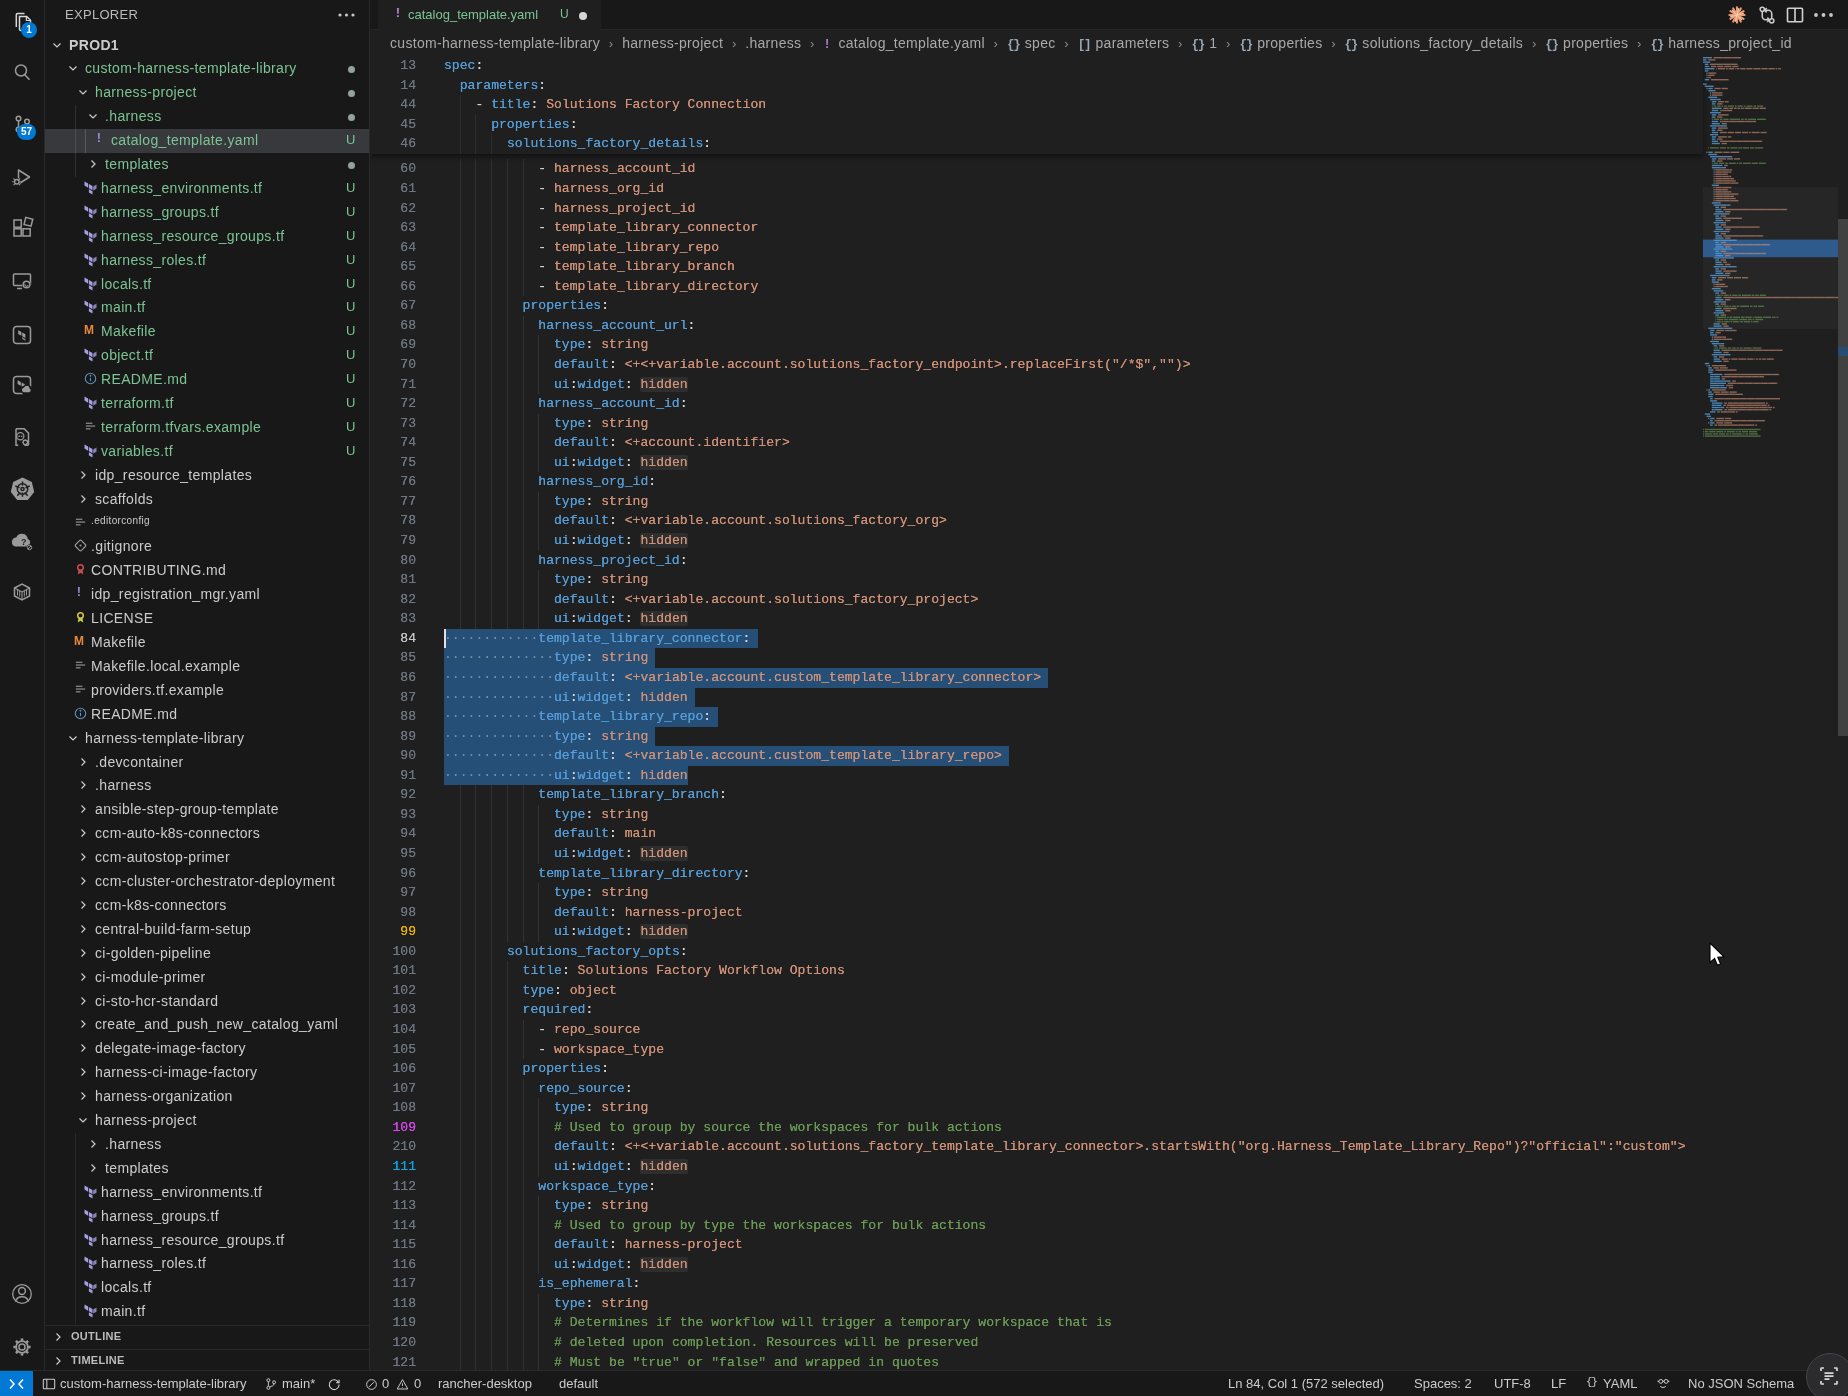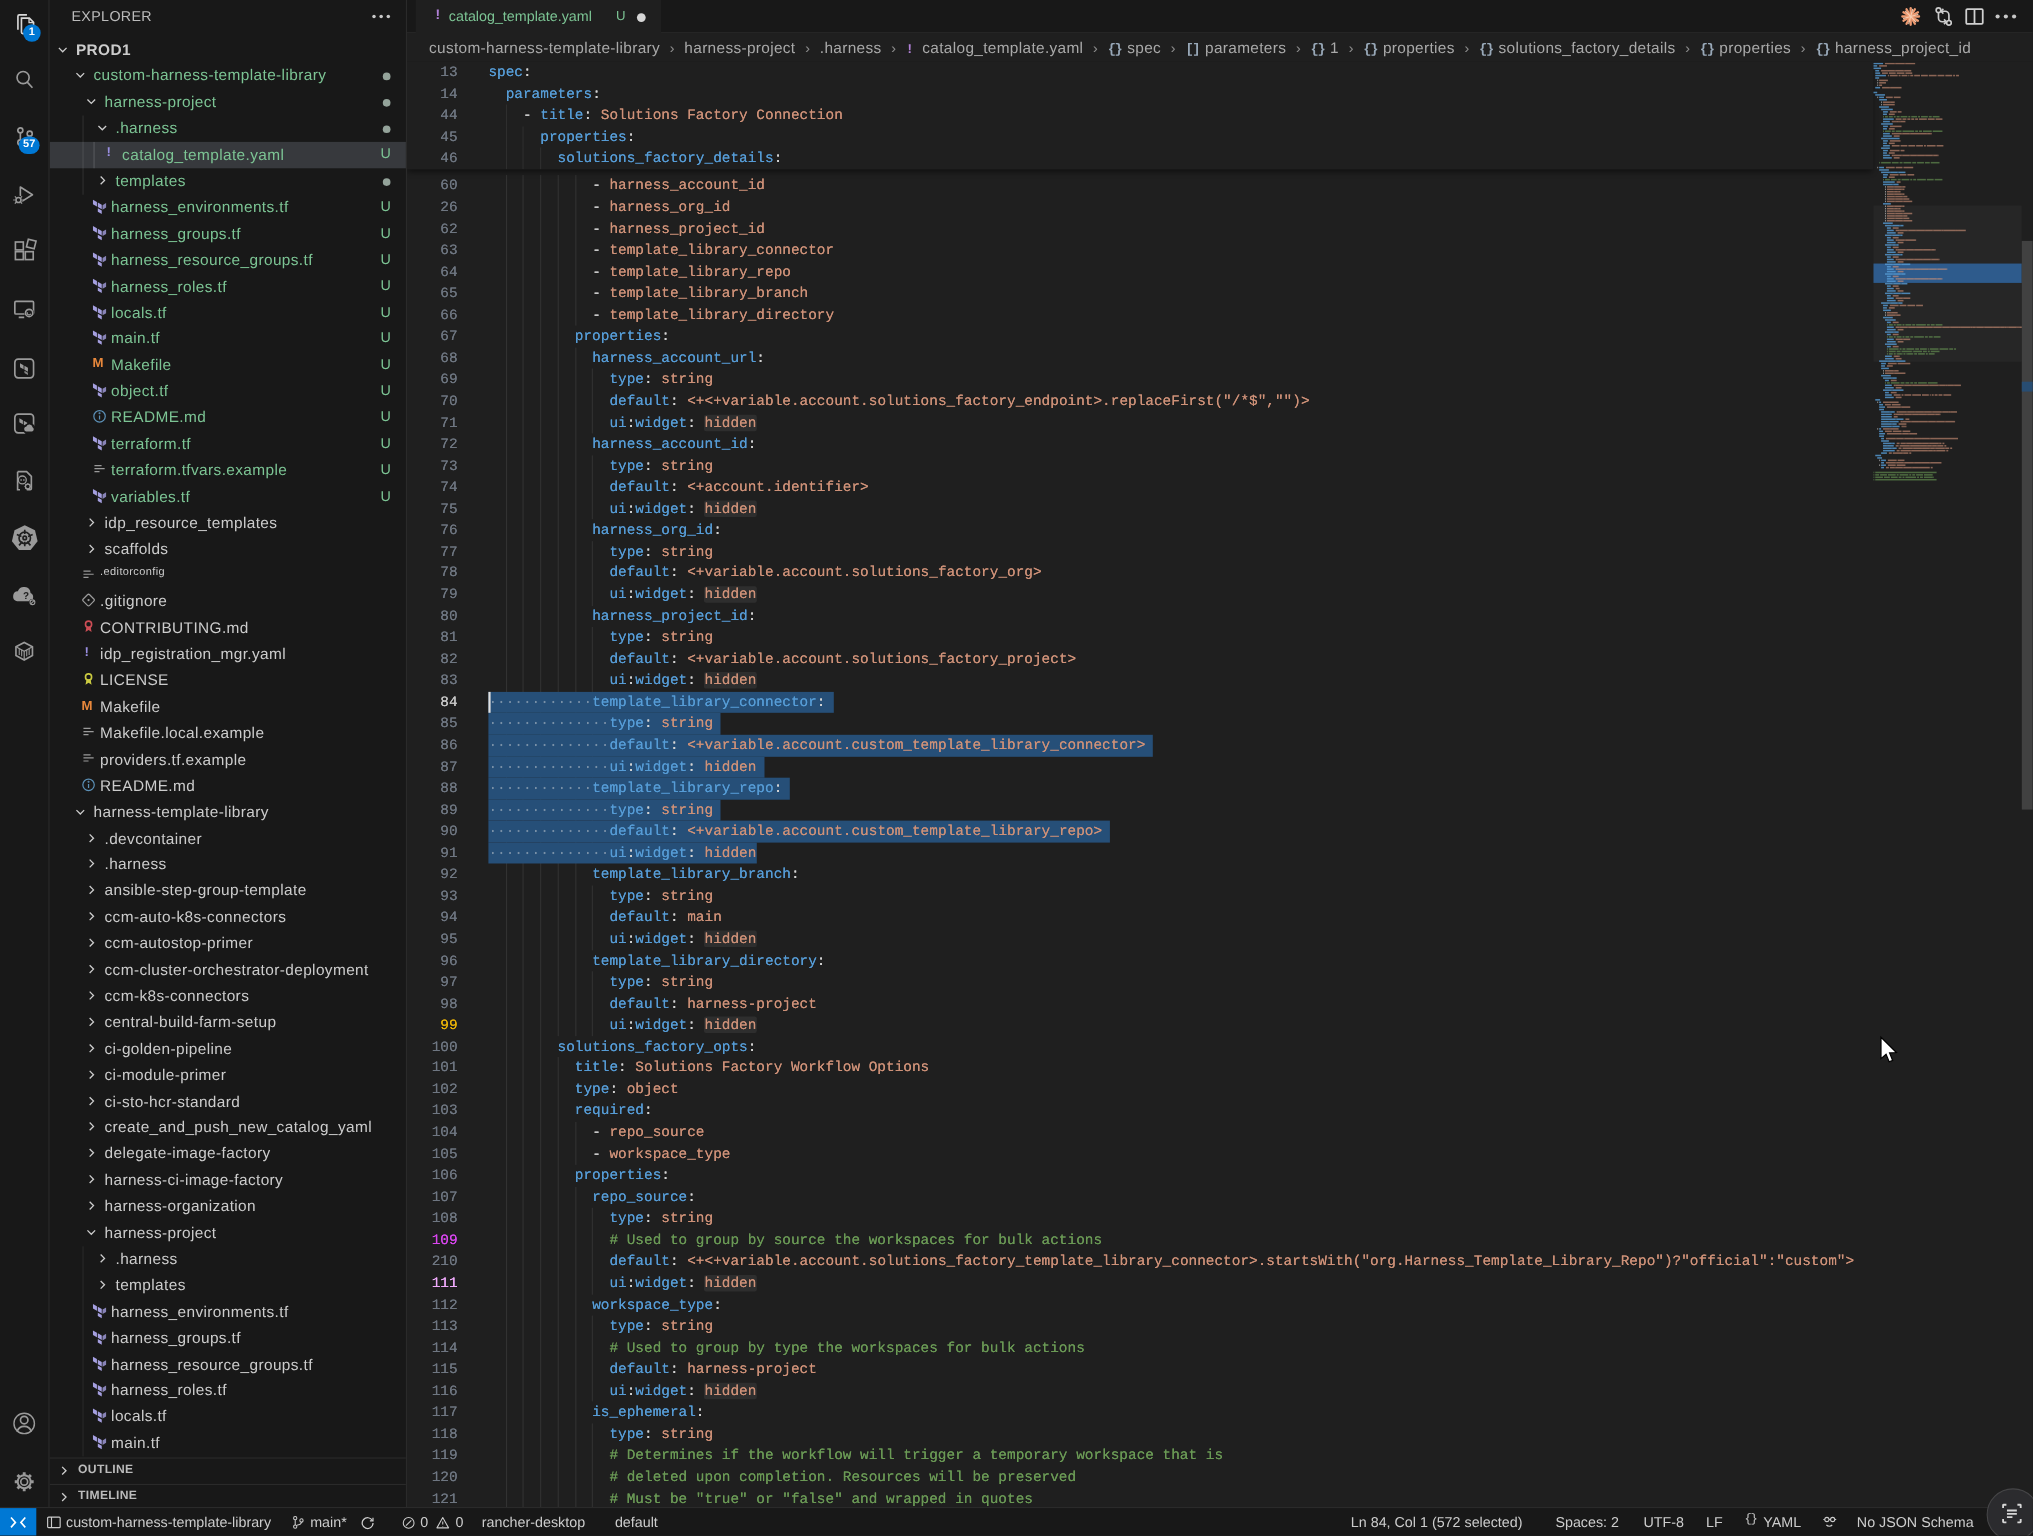--- a/index.html
+++ b/index.html
@@ -26,21 +26,21 @@
         <div style="position:absolute;left:538.3px;top:648.40px;width:1px;height:58.68px;background:rgba(255,255,255,.085)"></div>
         <div style="position:absolute;left:538.3px;top:726.64px;width:1px;height:58.68px;background:rgba(255,255,255,.085)"></div>
         <div style="position:absolute;left:538.3px;top:804.88px;width:1px;height:58.68px;background:rgba(255,255,255,.085)"></div>
         <div style="position:absolute;left:538.3px;top:883.12px;width:1px;height:58.68px;background:rgba(255,255,255,.085)"></div>
         <div style="position:absolute;left:538.3px;top:1098.28px;width:1px;height:78.24px;background:rgba(255,255,255,.085)"></div>
         <div style="position:absolute;left:538.3px;top:1196.08px;width:1px;height:78.24px;background:rgba(255,255,255,.085)"></div>
         <div style="position:absolute;left:538.3px;top:1293.88px;width:1px;height:78.24px;background:rgba(255,255,255,.085)"></div>
 <div class="cl" style="top:159.40px">            <span style="color:#d4d4d4">- </span><span style="color:#ce9178">harness_account_id</span></div>
         <div class="ln" style="top:159.40px;color:#6e7681">60</div>
         <div class="cl" style="top:178.96px">            <span style="color:#d4d4d4">- </span><span style="color:#ce9178">harness_org_id</span></div>
-        <div class="ln" style="top:178.96px;color:#6e7681">26</div>
+        <div class="ln" style="top:178.96px;color:#6e7681">61</div>
         <div class="cl" style="top:198.52px">            <span style="color:#d4d4d4">- </span><span style="color:#ce9178">harness_project_id</span></div>
         <div class="ln" style="top:198.52px;color:#6e7681">62</div>
         <div class="cl" style="top:218.08px">            <span style="color:#d4d4d4">- </span><span style="color:#ce9178">template_library_connector</span></div>
         <div class="ln" style="top:218.08px;color:#6e7681">63</div>
         <div class="cl" style="top:237.64px">            <span style="color:#d4d4d4">- </span><span style="color:#ce9178">template_library_repo</span></div>
         <div class="ln" style="top:237.64px;color:#6e7681">64</div>
         <div class="cl" style="top:257.20px">            <span style="color:#d4d4d4">- </span><span style="color:#ce9178">template_library_branch</span></div>
         <div class="ln" style="top:257.20px;color:#6e7681">65</div>
         <div class="cl" style="top:276.76px">            <span style="color:#d4d4d4">- </span><span style="color:#ce9178">template_library_directory</span></div>
         <div class="ln" style="top:276.76px;color:#6e7681">66</div>
@@ -134,21 +134,21 @@
         <div class="ln" style="top:1059.16px;color:#6e7681">106</div>
         <div class="cl" style="top:1078.72px">            <span style="color:#569cd6">repo_source</span><span style="color:#d4d4d4">:</span></div>
         <div class="ln" style="top:1078.72px;color:#6e7681">107</div>
         <div class="cl" style="top:1098.28px">              <span style="color:#569cd6">type</span><span style="color:#d4d4d4">:</span><span style="color:#ce9178"> string</span></div>
         <div class="ln" style="top:1098.28px;color:#6e7681">108</div>
         <div class="cl" style="top:1117.84px">              <span style="color:#6a9955"># Used to group by source the workspaces for bulk actions</span></div>
         <div class="ln" style="top:1117.84px;color:#d946ef">109</div>
         <div class="cl" style="top:1137.40px">              <span style="color:#569cd6">default</span><span style="color:#d4d4d4">:</span><span style="color:#ce9178"> &lt;+&lt;+variable.account.solutions_factory_template_library_connector&gt;.startsWith("org.Harness_Template_Library_Repo")?"official":"custom"&gt;</span></div>
         <div class="ln" style="top:1137.40px;color:#6e7681">210</div>
         <div class="cl" style="top:1156.96px">              <span style="color:#569cd6">ui</span><span style="color:#d4d4d4">:</span><span style="color:#569cd6">widget</span><span style="color:#d4d4d4">:</span><span style="color:#ce9178"> </span><span style="color:#ce9178;background:rgba(255,255,255,.07);border-radius:2px">hidden</span></div>
-        <div class="ln" style="top:1156.96px;color:#f0abfc">111</div>
+        <div class="ln" style="top:1156.96px;color:#0ea5e9">111</div>
         <div class="cl" style="top:1176.52px">            <span style="color:#569cd6">workspace_type</span><span style="color:#d4d4d4">:</span></div>
         <div class="ln" style="top:1176.52px;color:#6e7681">112</div>
         <div class="cl" style="top:1196.08px">              <span style="color:#569cd6">type</span><span style="color:#d4d4d4">:</span><span style="color:#ce9178"> string</span></div>
         <div class="ln" style="top:1196.08px;color:#6e7681">113</div>
         <div class="cl" style="top:1215.64px">              <span style="color:#6a9955"># Used to group by type the workspaces for bulk actions</span></div>
         <div class="ln" style="top:1215.64px;color:#6e7681">114</div>
         <div class="cl" style="top:1235.20px">              <span style="color:#569cd6">default</span><span style="color:#d4d4d4">:</span><span style="color:#ce9178"> harness-project</span></div>
         <div class="ln" style="top:1235.20px;color:#6e7681">115</div>
         <div class="cl" style="top:1254.76px">              <span style="color:#569cd6">ui</span><span style="color:#d4d4d4">:</span><span style="color:#569cd6">widget</span><span style="color:#d4d4d4">:</span><span style="color:#ce9178"> </span><span style="color:#ce9178;background:rgba(255,255,255,.07);border-radius:2px">hidden</span></div>
         <div class="ln" style="top:1254.76px;color:#6e7681">116</div>

